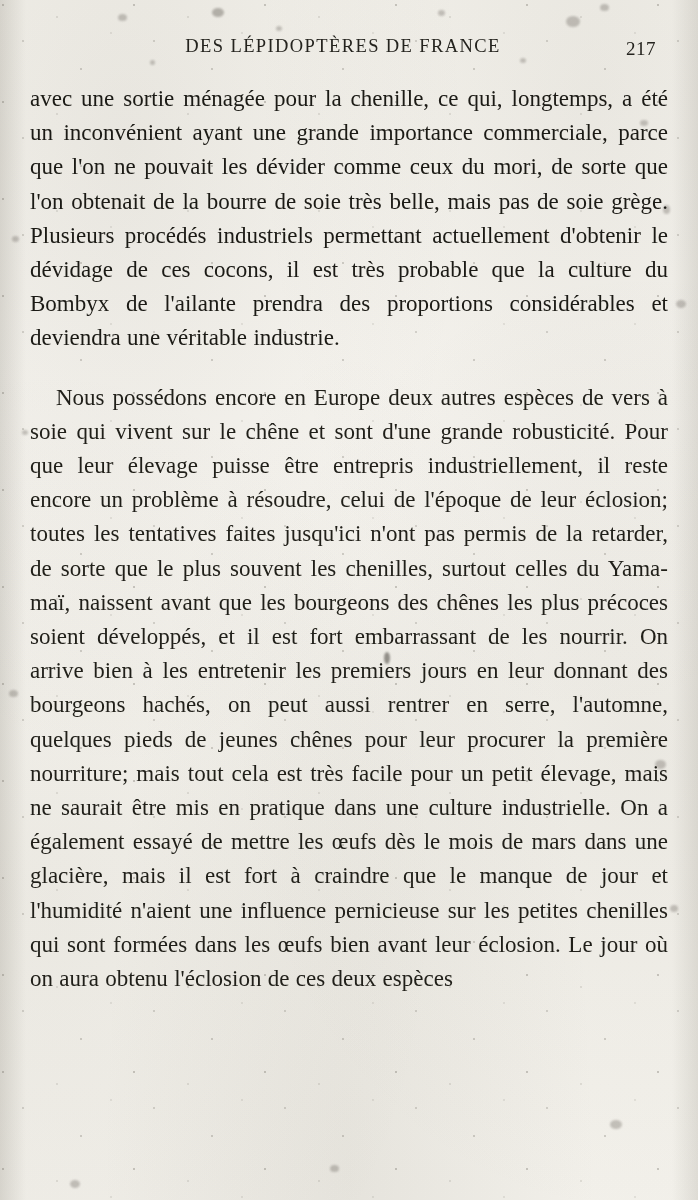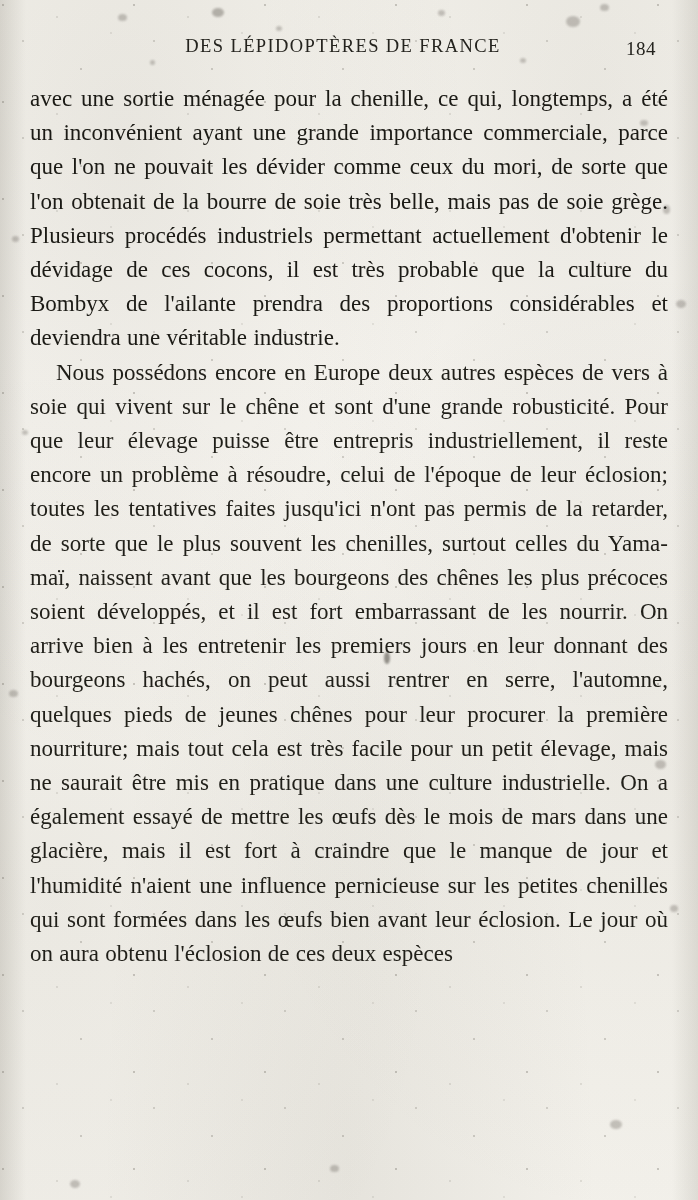--- a/index.html
+++ b/index.html
@@ -97,20 +97,21 @@
     text-align: justify;
     text-justify: inter-word;
     font-size: 23px;
     line-height: 34.2px;
     color: #1d1c17;
     word-spacing: 0.6px;
     hyphens: manual;
   }
   .body-text p.indent {
     text-indent: 26px;
+    margin-top: 25px;
   }
   .body-text p + p {
     margin-top: 0;
   }
 
   
   .body-text p:nth-child(1) { color: #1b1a15; }
   .body-text p:nth-child(2) { color: #201f19; }
 
   
@@ -155,21 +156,21 @@
     <div class="blot" style="left:150px; top:60px; width:5px; height:5px;"></div>
   </div>
 
   <div id="edge-left"></div>
   <div id="edge-right"></div>
 
   <div id="content">
 
     <div class="header-row">
       <div class="running-title">Des Lépidoptères de France</div>
-      <div class="folio">184</div>
+      <div class="folio">217</div>
     </div>
 
     <div class="body-text">
       <p>avec une sortie ménagée pour la chenille, ce qui, longtemps, a été un inconvénient ayant une grande importance commerciale, parce que l'on ne pouvait les dévider comme ceux du mori, de sorte que l'on obtenait de la bourre de soie très belle, mais pas de soie grège. Plusieurs procédés industriels permettant actuellement d'obtenir le dévidage de ces cocons, il est très probable que la culture du Bombyx de l'ailante prendra des proportions considérables et deviendra une véritable industrie.</p>
       <p class="indent">Nous possédons encore en Europe deux autres espèces de vers à soie qui vivent sur le chêne et sont d'une grande robusticité. Pour que leur élevage puisse être entrepris industriellement, il reste encore un problème à résoudre, celui de l'époque de leur éclosion; toutes les tentatives faites jusqu'ici n'ont pas permis de la retarder, de sorte que le plus souvent les chenilles, surtout celles du Yama-maï, naissent avant que les bourgeons des chênes les plus précoces soient développés, et il est fort embarrassant de les nourrir. On arrive bien à les entretenir les premiers jours en leur donnant des bourgeons hachés, on peut aussi rentrer en serre, l'automne, quelques pieds de jeunes chênes pour leur procurer la première nourriture; mais tout cela est très facile pour un petit élevage, mais ne saurait être mis en pratique dans une culture industrielle. On a également essayé de mettre les œufs dès le mois de mars dans une glacière, mais il est fort à craindre que le manque de jour et l'humidité n'aient une influence pernicieuse sur les petites chenilles qui sont formées dans les œufs bien avant leur éclosion. Le jour où on aura obtenu l'éclosion de ces deux espèces</p>
     </div>
 
   </div>
 </div>
 

